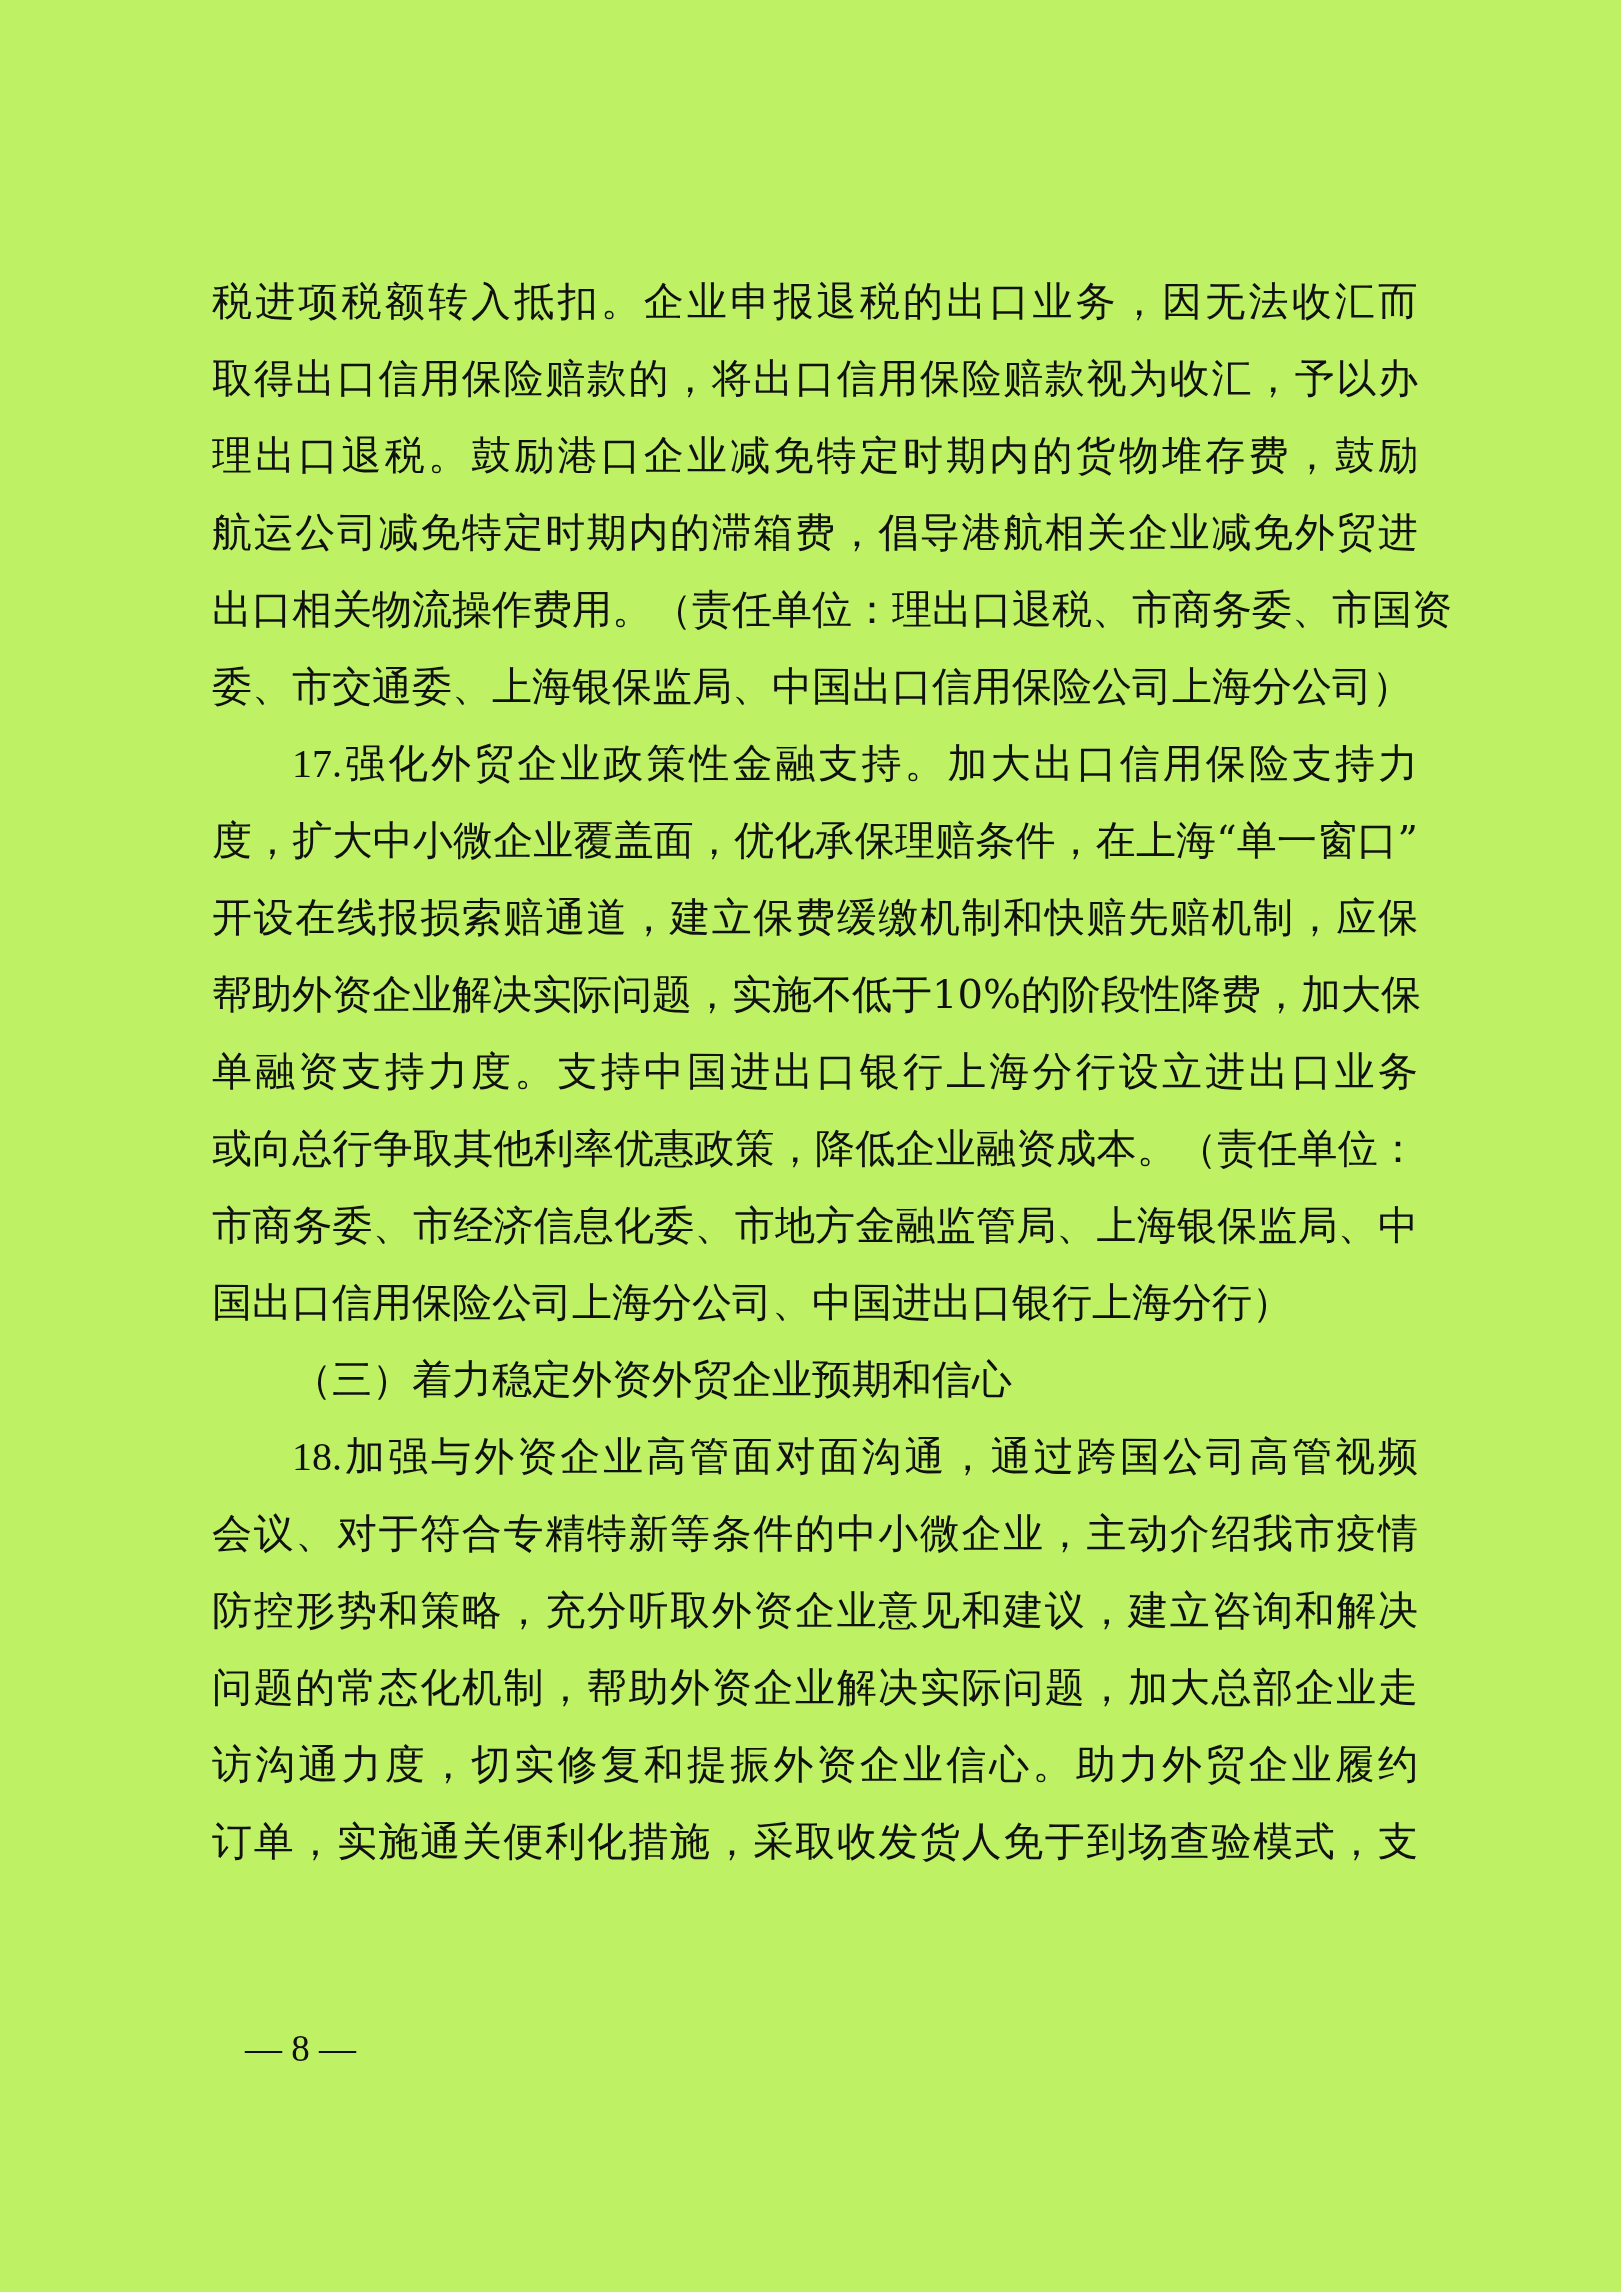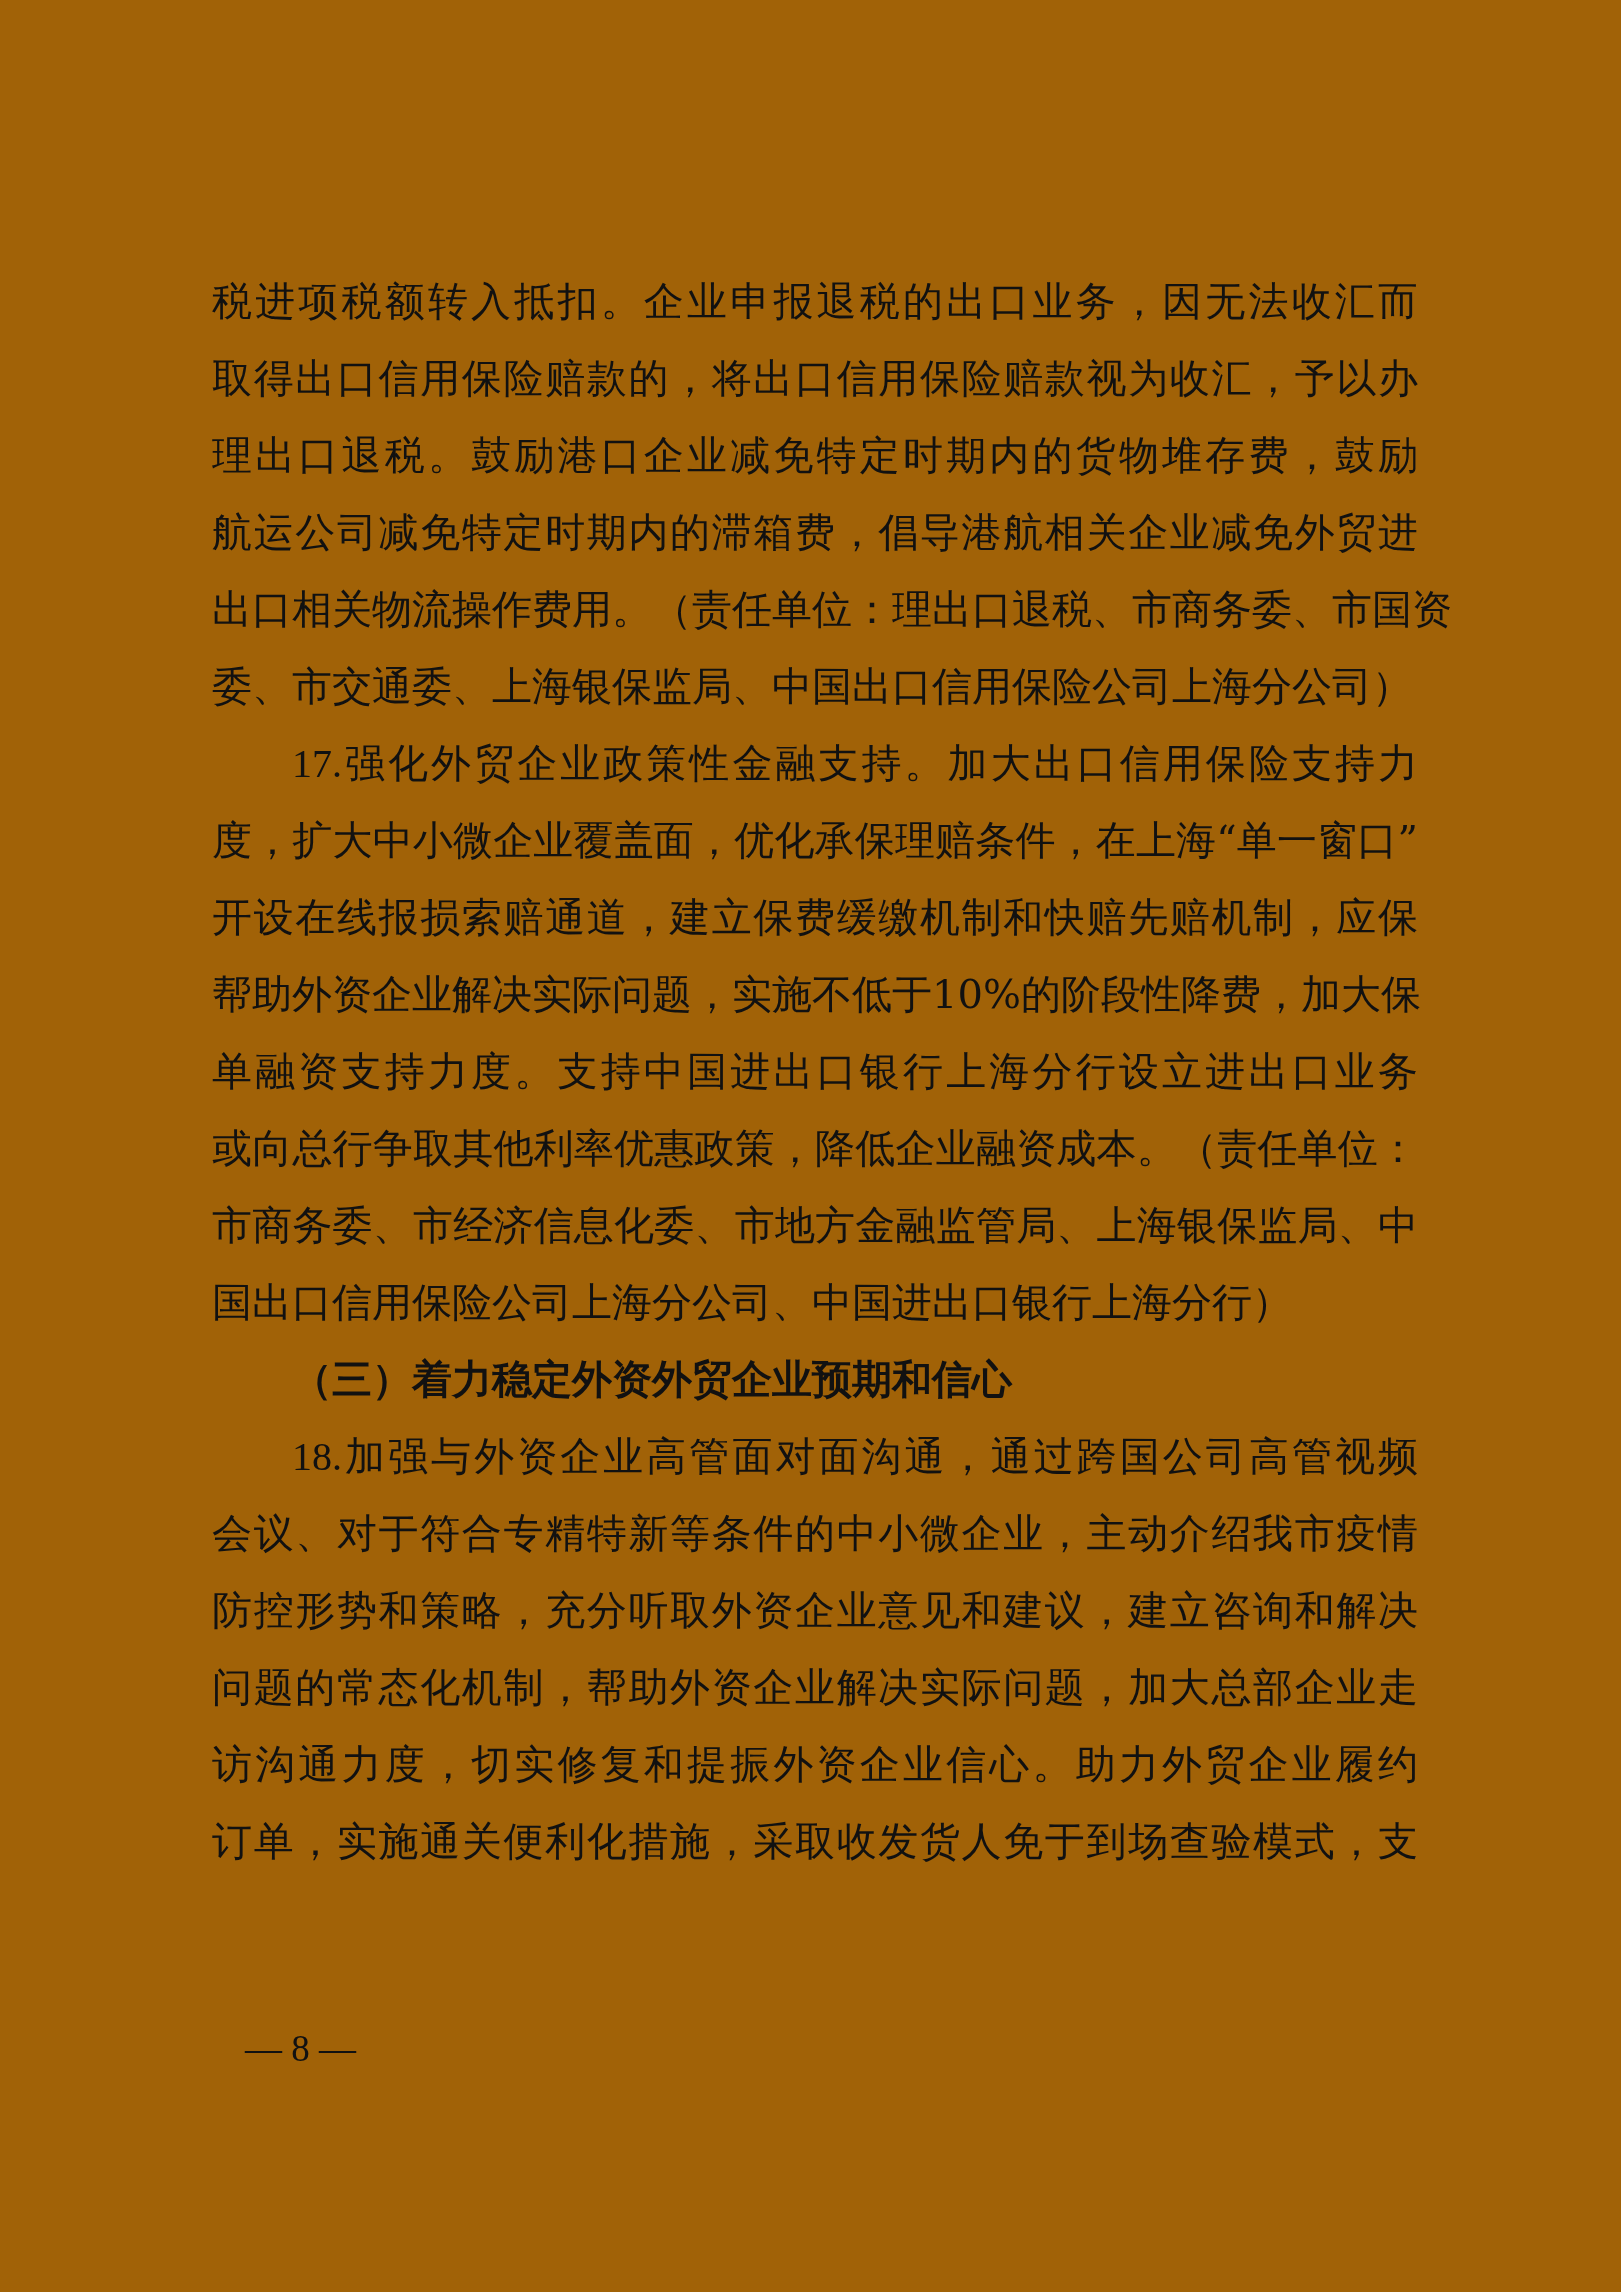--- a/index.html
+++ b/index.html
@@ -1,31 +1,31 @@
 <!DOCTYPE html>
 <html><head>
 <meta charset="utf-8">
 <style>
   html, body { margin: 0; padding: 0; background: #ffffff; }
   body { width: 1621px; height: 2293px; position: relative; overflow: hidden; }
-  .page { position: absolute; left: 0; top: 0; width: 1621px; height: 2293px; background: #a16207; }
+  .page { position: absolute; left: 0; top: 0; width: 1621px; height: 2293px; background: #bef264; }
   .content {
     position: absolute; left: 212px; top: 263px; width: 1206px;
     font-family: "DejaVu Serif", "Liberation Serif", serif;
     font-size: 40px; color: #111111;
   }
   .line {
     height: 77px; line-height: 77px;
     white-space: nowrap;
     text-align: justify; text-align-last: justify;
     letter-spacing: 0;
   }
   .line.last { text-align-last: left; }
   .indent { padding-left: 80px; font-family: Liberation Serif, serif; }
-  .heading { font-family: "DejaVu Sans", "Liberation Sans", sans-serif; font-weight: bold; }
+  .heading { font-family: "DejaVu Sans", "Liberation Sans", sans-serif; font-weight: normal; }
   .page-number {
     position: absolute; left: 245px; top: 2027px;
     font-family: "Liberation Serif", "DejaVu Serif", serif;
     font-size: 37px; color: #111111; white-space: pre;
   }
 </style>
 </head>
 <body>
 
 <div class="page">

